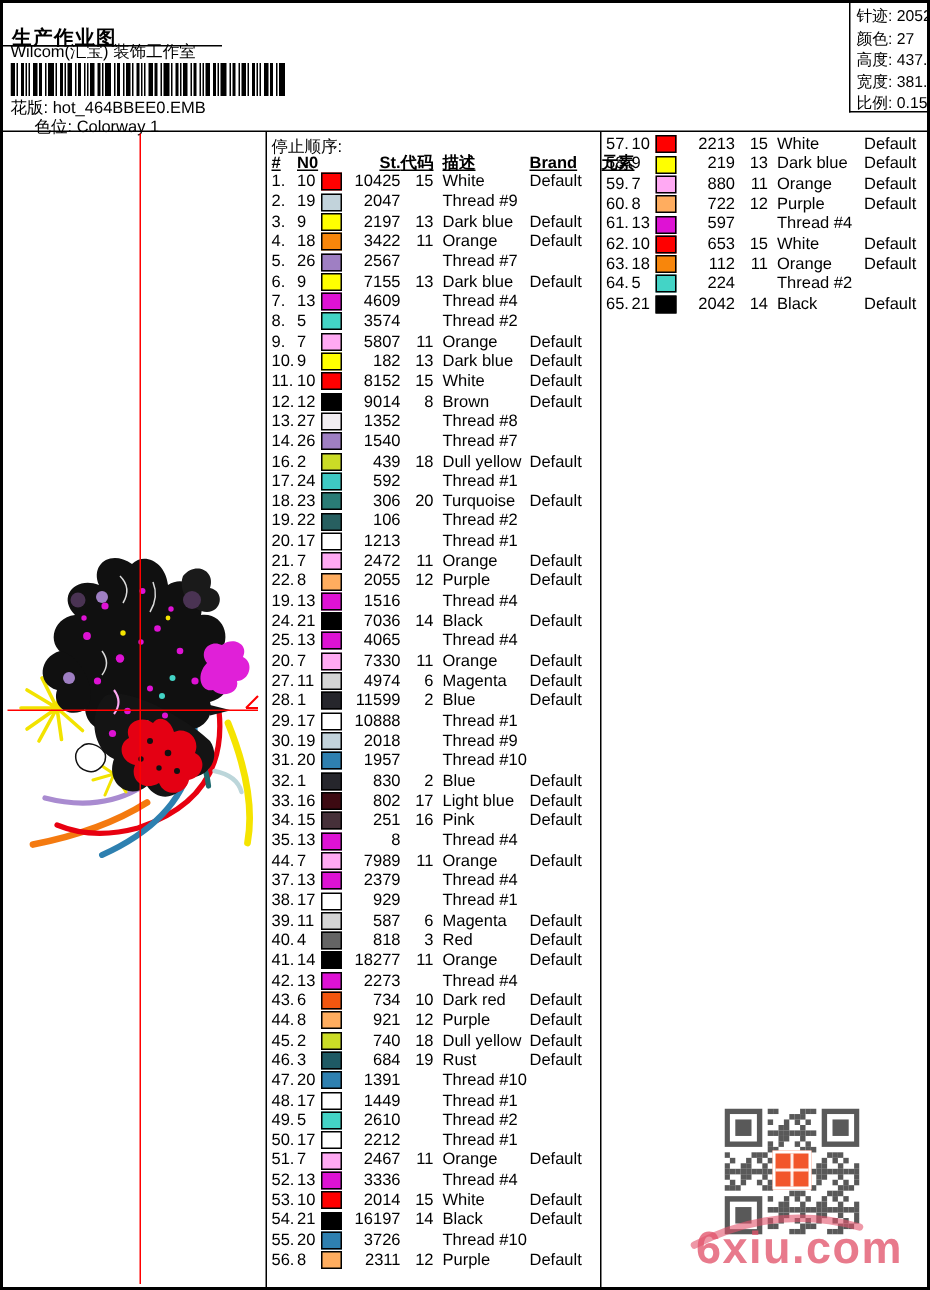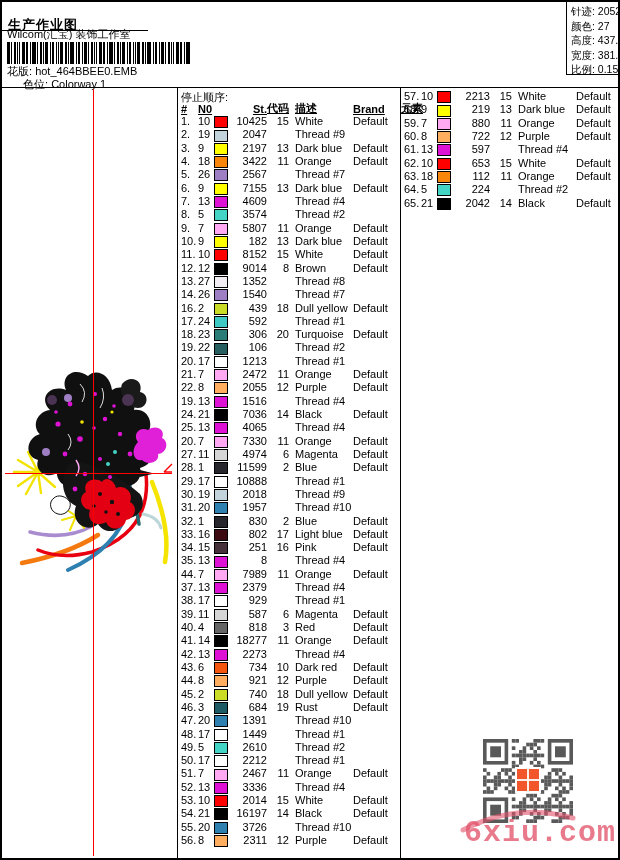--- a/index.html
+++ b/index.html
@@ -37,21 +37,21 @@
   .c-st,.c-code,.h-st,.h-code{text-align:right;}
   .c-desc,.h-desc{padding-left:6px;}
   .c-brand,.h-brand{padding-left:2px;}
   .c-sw i{display:inline-block;width:12px;height:10px;border:1px solid #000;vertical-align:middle;}
   
   #qr{left:481px;top:737px;width:90px;height:84px;}
   #qr-logo{left:513px;top:765px;width:26px;height:26px;background:#f2562b;border:2px solid #fff;box-sizing:border-box;}
   #qr-logo .q1,#qr-logo .q2{position:absolute;background:#fff;opacity:.9;}
   #qr-logo .q1{left:10px;top:0;width:1.5px;height:22px;}
   #qr-logo .q2{left:0;top:10px;width:22px;height:1.5px;}
-  #wm-text{left:462px;top:814px;font-size:30px;font-weight:800;color:rgba(226,84,108,.78);letter-spacing:1px;font-family:Liberation Mono, monospace;}
+  #wm-text{left:462px;top:814px;font-size:30px;font-weight:800;color:rgba(226,84,108,.78);letter-spacing:1px;}
   #wm-swoosh{left:455px;top:796px;}
 </style>
 </head>
 <body>
 
 <div id="page">
 
   <div class="abs" id="title">生产作业图</div>
   <div class="line" id="title-underline"></div>
   <div class="abs" id="company">Wilcom(汇宝) 装饰工作室</div>

